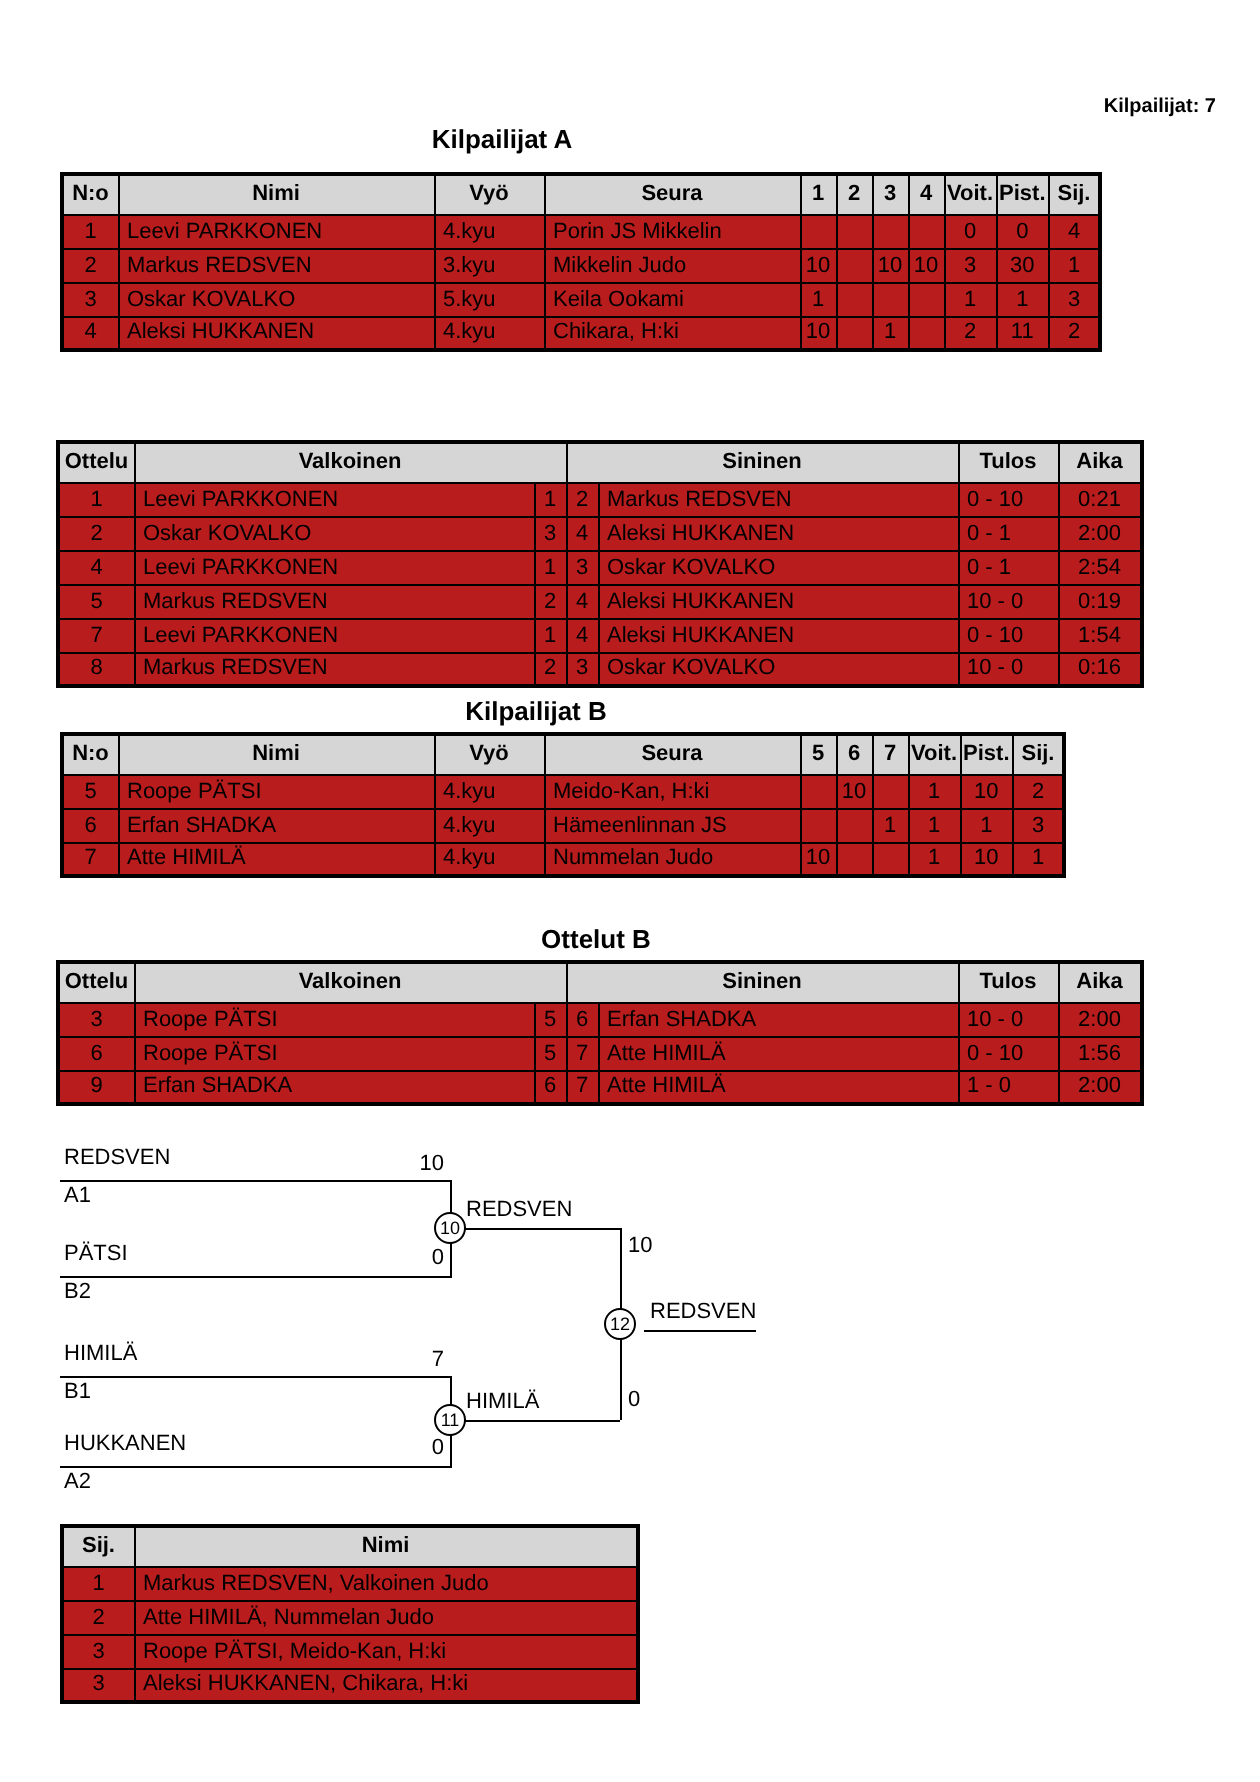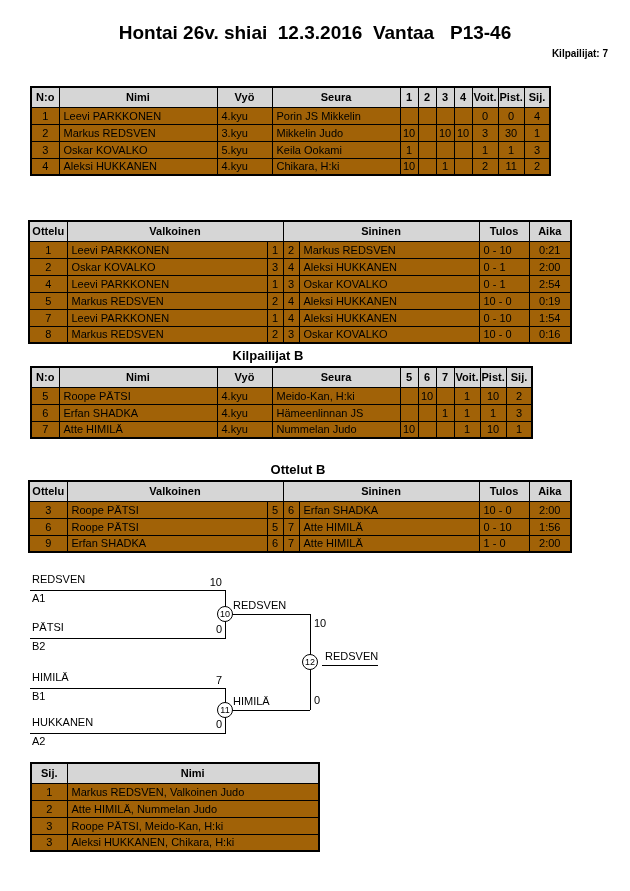--- a/index.html
+++ b/index.html
@@ -12,21 +12,21 @@
   .count { position:absolute; top:48px; right:22px; font-size:10px; font-weight:bold; }
 
   .sec-heading { position:absolute; font-size:13px; font-weight:bold; text-align:center; }
   .h-kilpa-a { top:62px;  left:0; width:502px; }
   .h-ott-a   { top:200px; left:0; width:596px; }
   .h-kilpa-b { top:348px; left:0; width:502px;padding-left:34px; }
   .h-ott-b   { top:462px; left:0; width:596px; }
   .h-tulos   { top:744px; left:0; width:346px; }
 
   table { position:absolute; border-collapse:collapse; table-layout:fixed;
-          border:2px solid #000; background:#a16207; }
+          border:2px solid #000; background:#b91c1c; }
   th, td { border:1px solid #000; font-size:11px; overflow:hidden; white-space:nowrap; }
   th { background:#d6d6d6; font-weight:bold; text-align:center; height:20px; padding:0 1px; }
   td { height:17px; padding:0 2px; }
   td.l { text-align:left; padding-left:4px;margin-left:27px; }
   td.c { text-align:center; }
 
   .tbl-kilpa-a { left:30px; top:86px; }
   .tbl-ott-a   { left:28px; top:220px; }
   .tbl-kilpa-b { left:30px; top:366px; }
   .tbl-ott-b   { left:28px; top:480px; }
@@ -39,23 +39,23 @@
   .bracket .score { width:30px; text-align:right; }
   .bracket .node { position:absolute; width:16px; height:16px; border:1px solid #000;
                    border-radius:50%; background:#fff; font-size:9px; font-weight:normal;
                    text-align:center; line-height:14px; z-index:2; }
 </style>
 </head>
 <body>
 
 <div class="page">
 
-  <div class="title">Hontai 26v. shiai  12.3.2016  Vantaa   P13-46</div>
   <div class="count">Kilpailijat: 7</div>
 
+  <div class="sec-heading h-kilpa-a">Kilpailijat A</div>
   <table class="tbl-kilpa-a">
     <colgroup>
       <col style="width:28px">
         <col style="width:158px">
         <col style="width:55px">
         <col style="width:128px">
       <col style="width:18px">
         <col style="width:18px">
         <col style="width:18px">
         <col style="width:18px">

